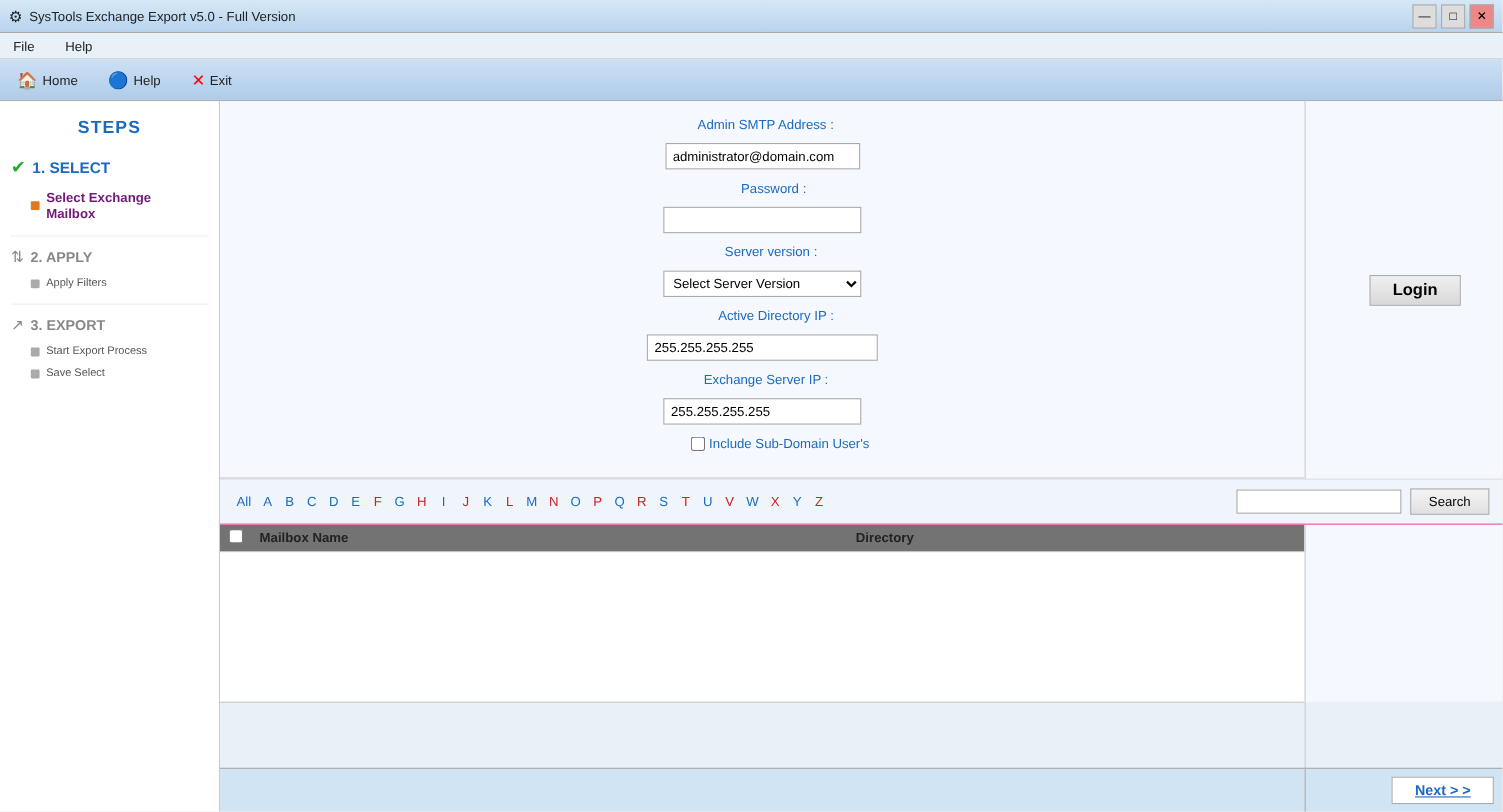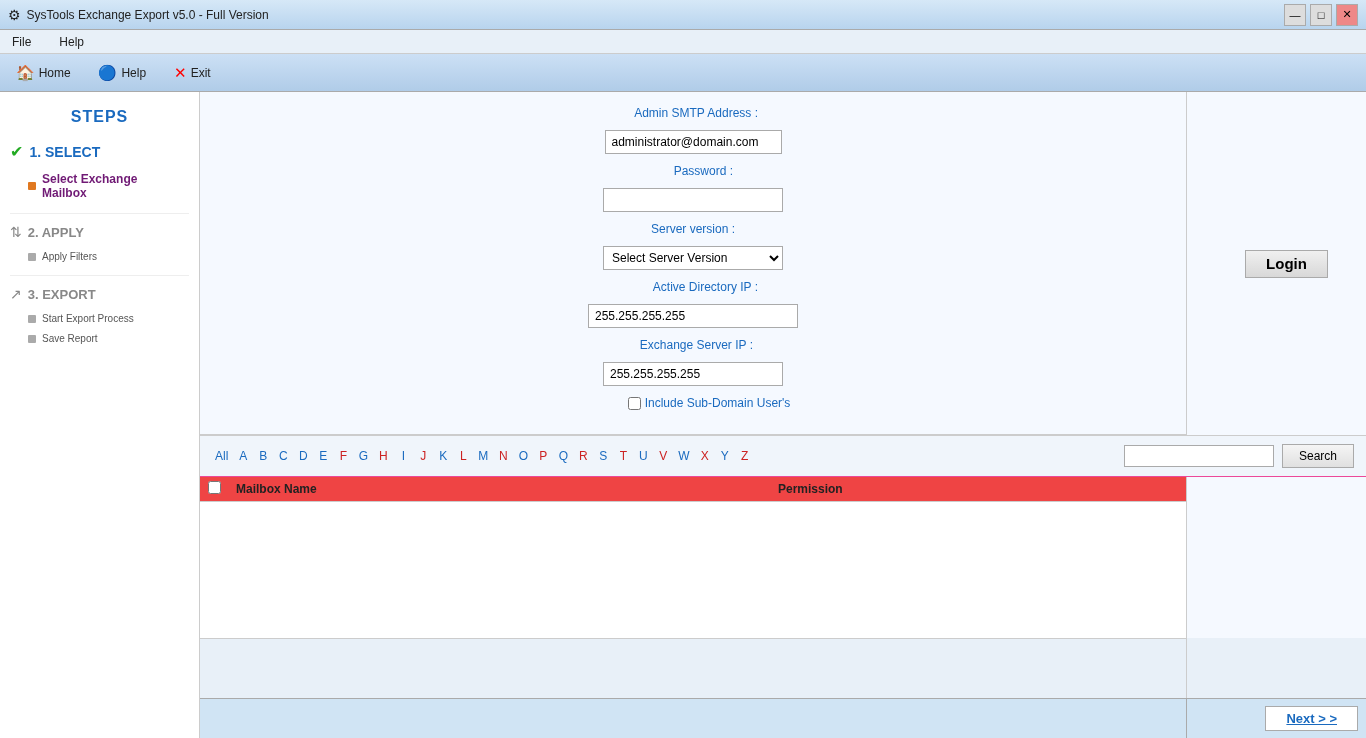--- a/index.html
+++ b/index.html
@@ -111,21 +111,21 @@
       cursor: pointer;
       height: 24px;
       margin-left: 4px;
     }
 
     
     #mailbox-table {
       flex: 1;
       overflow: auto;
     }
-    .table-header { display: flex; align-items: center; padding: 4px 8px; border-bottom: 1px solid #ccc; background: #ef4444; }
+    .table-header { display: flex; align-items: center; padding: 4px 8px; border-bottom: 1px solid #ccc; background: #737373; }
     .th-checkbox { width: 28px; }
     .th-mailbox { flex: 1; font-size: 12px; font-weight: bold; color: #222; }
     .th-permission { width: 400px; font-size: 12px; font-weight: bold; color: #222; }
 
     
     #bottom-panel {
       height: 60px;
       background: #e8f0f8;
       border-top: 1px solid #ccc;
     }
@@ -216,36 +216,36 @@
     <div class="step-header">
       <span style="color:#888; font-size:14px;">↗</span>
       <span style="font-size:13px; font-weight:bold; color:#888;">3. EXPORT</span>
     </div>
     <div class="step-sub">
       <span class="step-sub-dot-gray"></span>
       <span class="step-sub-label">Start Export Process</span>
     </div>
     <div class="step-sub">
       <span class="step-sub-dot-gray"></span>
-      <span class="step-sub-label">Save Report</span>
+      <span class="step-sub-label">Save Select</span>
     </div>
   </div>
 
   <div style="flex:1; display:flex; flex-direction:column;">
 
     <div style="display:flex; border-bottom: 1px solid #ccc;">
 
       <div id="form-section" style="flex:1;">
 
         <div class="form-row">
           <span class="form-label">Admin SMTP Address :</span>
           <input class="form-input form-input-wide" type="text" style="width: 177px;" value="administrator@domain.com">
           <span class="form-label" style="min-width:80px;">Password :</span>
           <input class="form-input" type="password" style="width: 180px;">
-          <span class="form-label" style="min-width:100px;text-align:center;">Server version :</span>
+          <span class="form-label" style="min-width:100px;">Server version :</span>
           <select class="server-version-select">
             <option>Select Server Version</option>
             <option>Exchange 2007</option>
             <option>Exchange 2010</option>
             <option>Exchange 2013</option>
             <option>Exchange 2016</option>
             <option>Exchange 2019</option>
           </select>
         </div>
 
@@ -300,21 +300,21 @@
     </div>
 
     <div style="display:flex; flex:1; overflow:hidden;">
 
       <div id="mailbox-table" style="flex:1; display:flex; flex-direction:column; overflow:auto;">
         <div class="table-header">
           <div class="th-checkbox">
             <input type="checkbox" style="">
           </div>
           <div class="th-mailbox">Mailbox Name</div>
-          <div class="th-permission">Permission</div>
+          <div class="th-permission">Directory</div>
         </div>
 
         <div style="flex:1; background:white;"></div>
       </div>
 
       <div style="width:180px; border-left:1px solid #ccc; background:#f5f9ff;"></div>
     </div>
 
     <div style="display:flex;">
       <div id="bottom-panel" style="flex:1;"></div>

